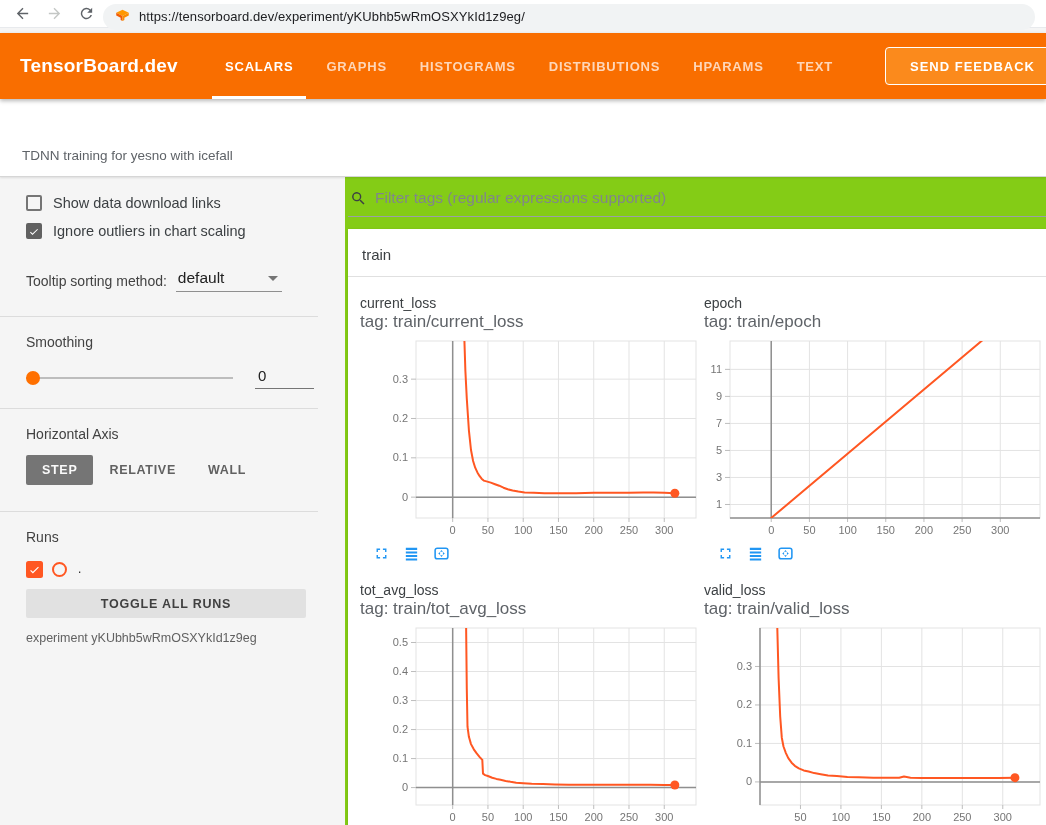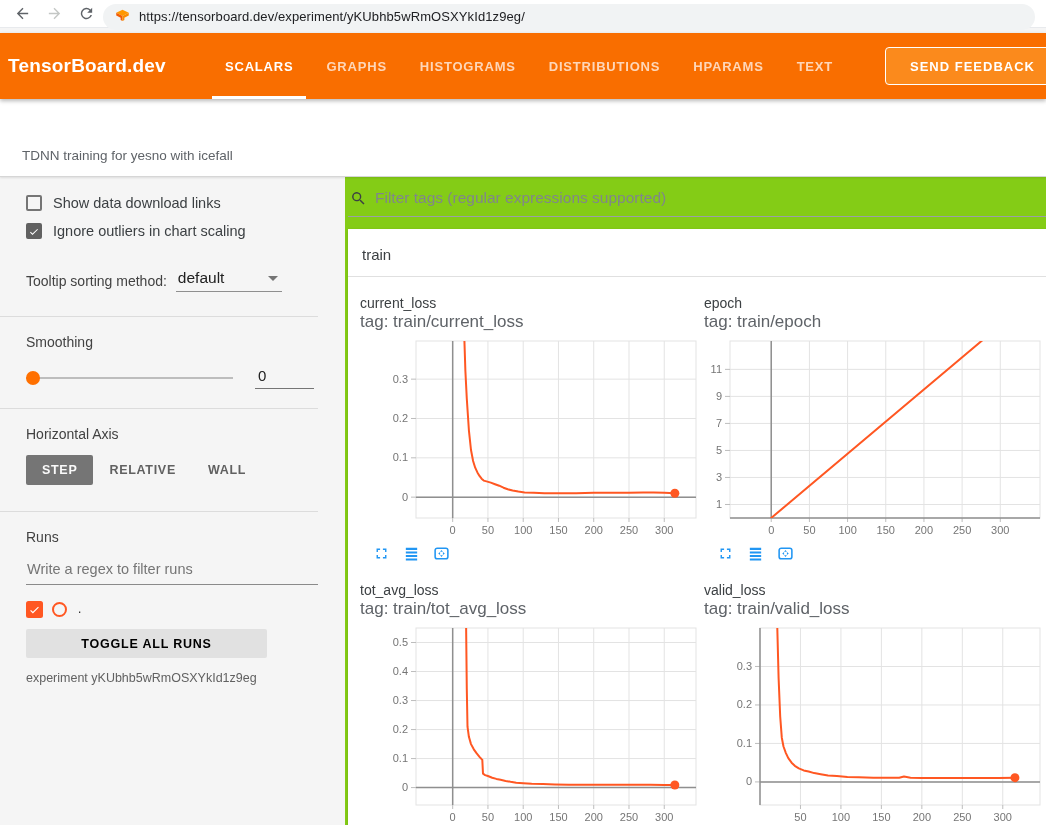--- a/index.html
+++ b/index.html
@@ -13,21 +13,21 @@
   .nav-btn { width:26px; height:26px; display:flex; align-items:center; justify-content:center; border-radius:50%; margin:0 3px; }
   .nav-btn svg { width:17px; height:17px; }
   .url-pill { position:absolute; left:103px; right:11px; top:3.5px; height:26px; background:#f1f3f4;
     border-radius:13px; display:flex; align-items:center; padding-left:12px; }
   .favicon { width:15px; height:15px; margin-right:9px; flex:0 0 auto; }
   .url-text { font-size:13px; color:#202124; letter-spacing:0.1px; white-space:nowrap; }
 
   
   .app-header { position:absolute; top:33px; left:0; width:1046px; height:66px; background:#f96e00;
     box-shadow:0 2px 4px rgba(0,0,0,0.28); z-index:30; }
-  .brand { position:absolute; left:8px; top:0; height:66px; display:flex; align-items:center;
+  .brand { position:absolute; left:20px; top:0; height:66px; display:flex; align-items:center;
     color:#fff; font-size:19px; font-weight:bold; letter-spacing:0.2px; }
   .tabs { position:absolute; left:225px; top:0; height:66px; display:flex; align-items:center; gap:33px; }
   .tab { position:relative; height:66px; display:flex; align-items:center; font-size:13px; font-weight:bold;
     letter-spacing:0.8px; color:rgba(255,255,255,0.72); cursor:pointer; }
   .tab.checked { color:#fff; }
   .tab.checked::after { content:""; position:absolute; left:-13px; right:-13px; bottom:0; height:3px; background:#fff; }
   .feedback-btn { position:absolute; right:-14px; top:14px; height:38px; padding:0 24px;
     border:1.5px solid #fff; border-radius:4px; background:#fb8a1c; color:#fff; font-size:13px;
     font-weight:bold; letter-spacing:1px; display:flex; align-items:center; }
 
@@ -68,23 +68,23 @@
   .regex-input { margin-top:16px; width:292px; border:none; outline:none; background:transparent;
     border-bottom:1px solid #8a8a8a; font-size:14.5px; color:#424242; padding:0 0 7px 1px;
     font-family:"Liberation Sans", sans-serif; }
   .regex-input::placeholder { color:#757575; }
   .run-row { display:flex; align-items:center; margin-top:13px; height:22px; }
   .run-cbox { width:17px; height:17px; border-radius:2.5px; background:#ff5722; display:flex;
     align-items:center; justify-content:center; flex:0 0 auto; }
   .run-cbox svg { width:13px; height:13px; }
   .run-swatch { width:15px; height:15px; border:2.5px solid #ff5722; border-radius:50%; margin-left:9px; flex:0 0 auto; }
   .run-name { font-size:12px; color:#212121; margin-left:11px; }
-  .toggle-btn { margin-top:9px; width:241px; height:29px; background:#e1e1e1; border-radius:2px;
+  .toggle-btn { margin-top:9px; width:280px; height:29px; background:#e1e1e1; border-radius:2px;
     display:flex; align-items:center; justify-content:center; font-size:12.5px; letter-spacing:0.8px;
-    color:#000000; font-weight:bold; }
+    color:#404040; font-weight:bold; }
   .experiment-text { margin-top:13px; font-size:12.5px; color:#616161; }
 
   
   .main { position:absolute; top:177px; left:345px; width:701px; height:648px; overflow:hidden; background:#84cc16; }
   .filter-row { display:flex; align-items:center; margin:12px 0 0 3px; padding-bottom:9px;
     border-bottom:1px solid #9aa0a6; }
   .filter-row svg { width:17px; height:17px; margin:0 8px 0 2px; flex:0 0 auto; }
   .filter-input { border:none; outline:none; background:transparent; font-size:15.5px; color:#3c4043;
     width:600px; font-family:"Liberation Sans", sans-serif; }
   .filter-input::placeholder { color:#80868b; }
@@ -186,21 +186,20 @@
 
     <div class="section-label">Horizontal Axis</div>
     <div class="axis-btn-row">
       <div class="axis-btn checked">STEP</div>
       <div class="axis-btn">RELATIVE</div>
       <div class="axis-btn">WALL</div>
     </div>
     <div class="divider d3"></div>
 
     <div class="section-label">Runs</div>
-    <input class="regex-input" placeholder="Write a regex to filter runs" style="">
     <div class="run-row">
       <div class="run-cbox checked">
         <svg viewBox="0 0 24 24">
             <path d="M9 16.2l-3.5-3.5L4 14.2 9 19.2 20 8.2 18.6 6.8z" fill="#fff"></path>
           </svg>
       </div>
       <div class="run-swatch"></div>
       <div class="run-name">.</div>
     </div>
     <div class="toggle-btn">TOGGLE ALL RUNS</div>

